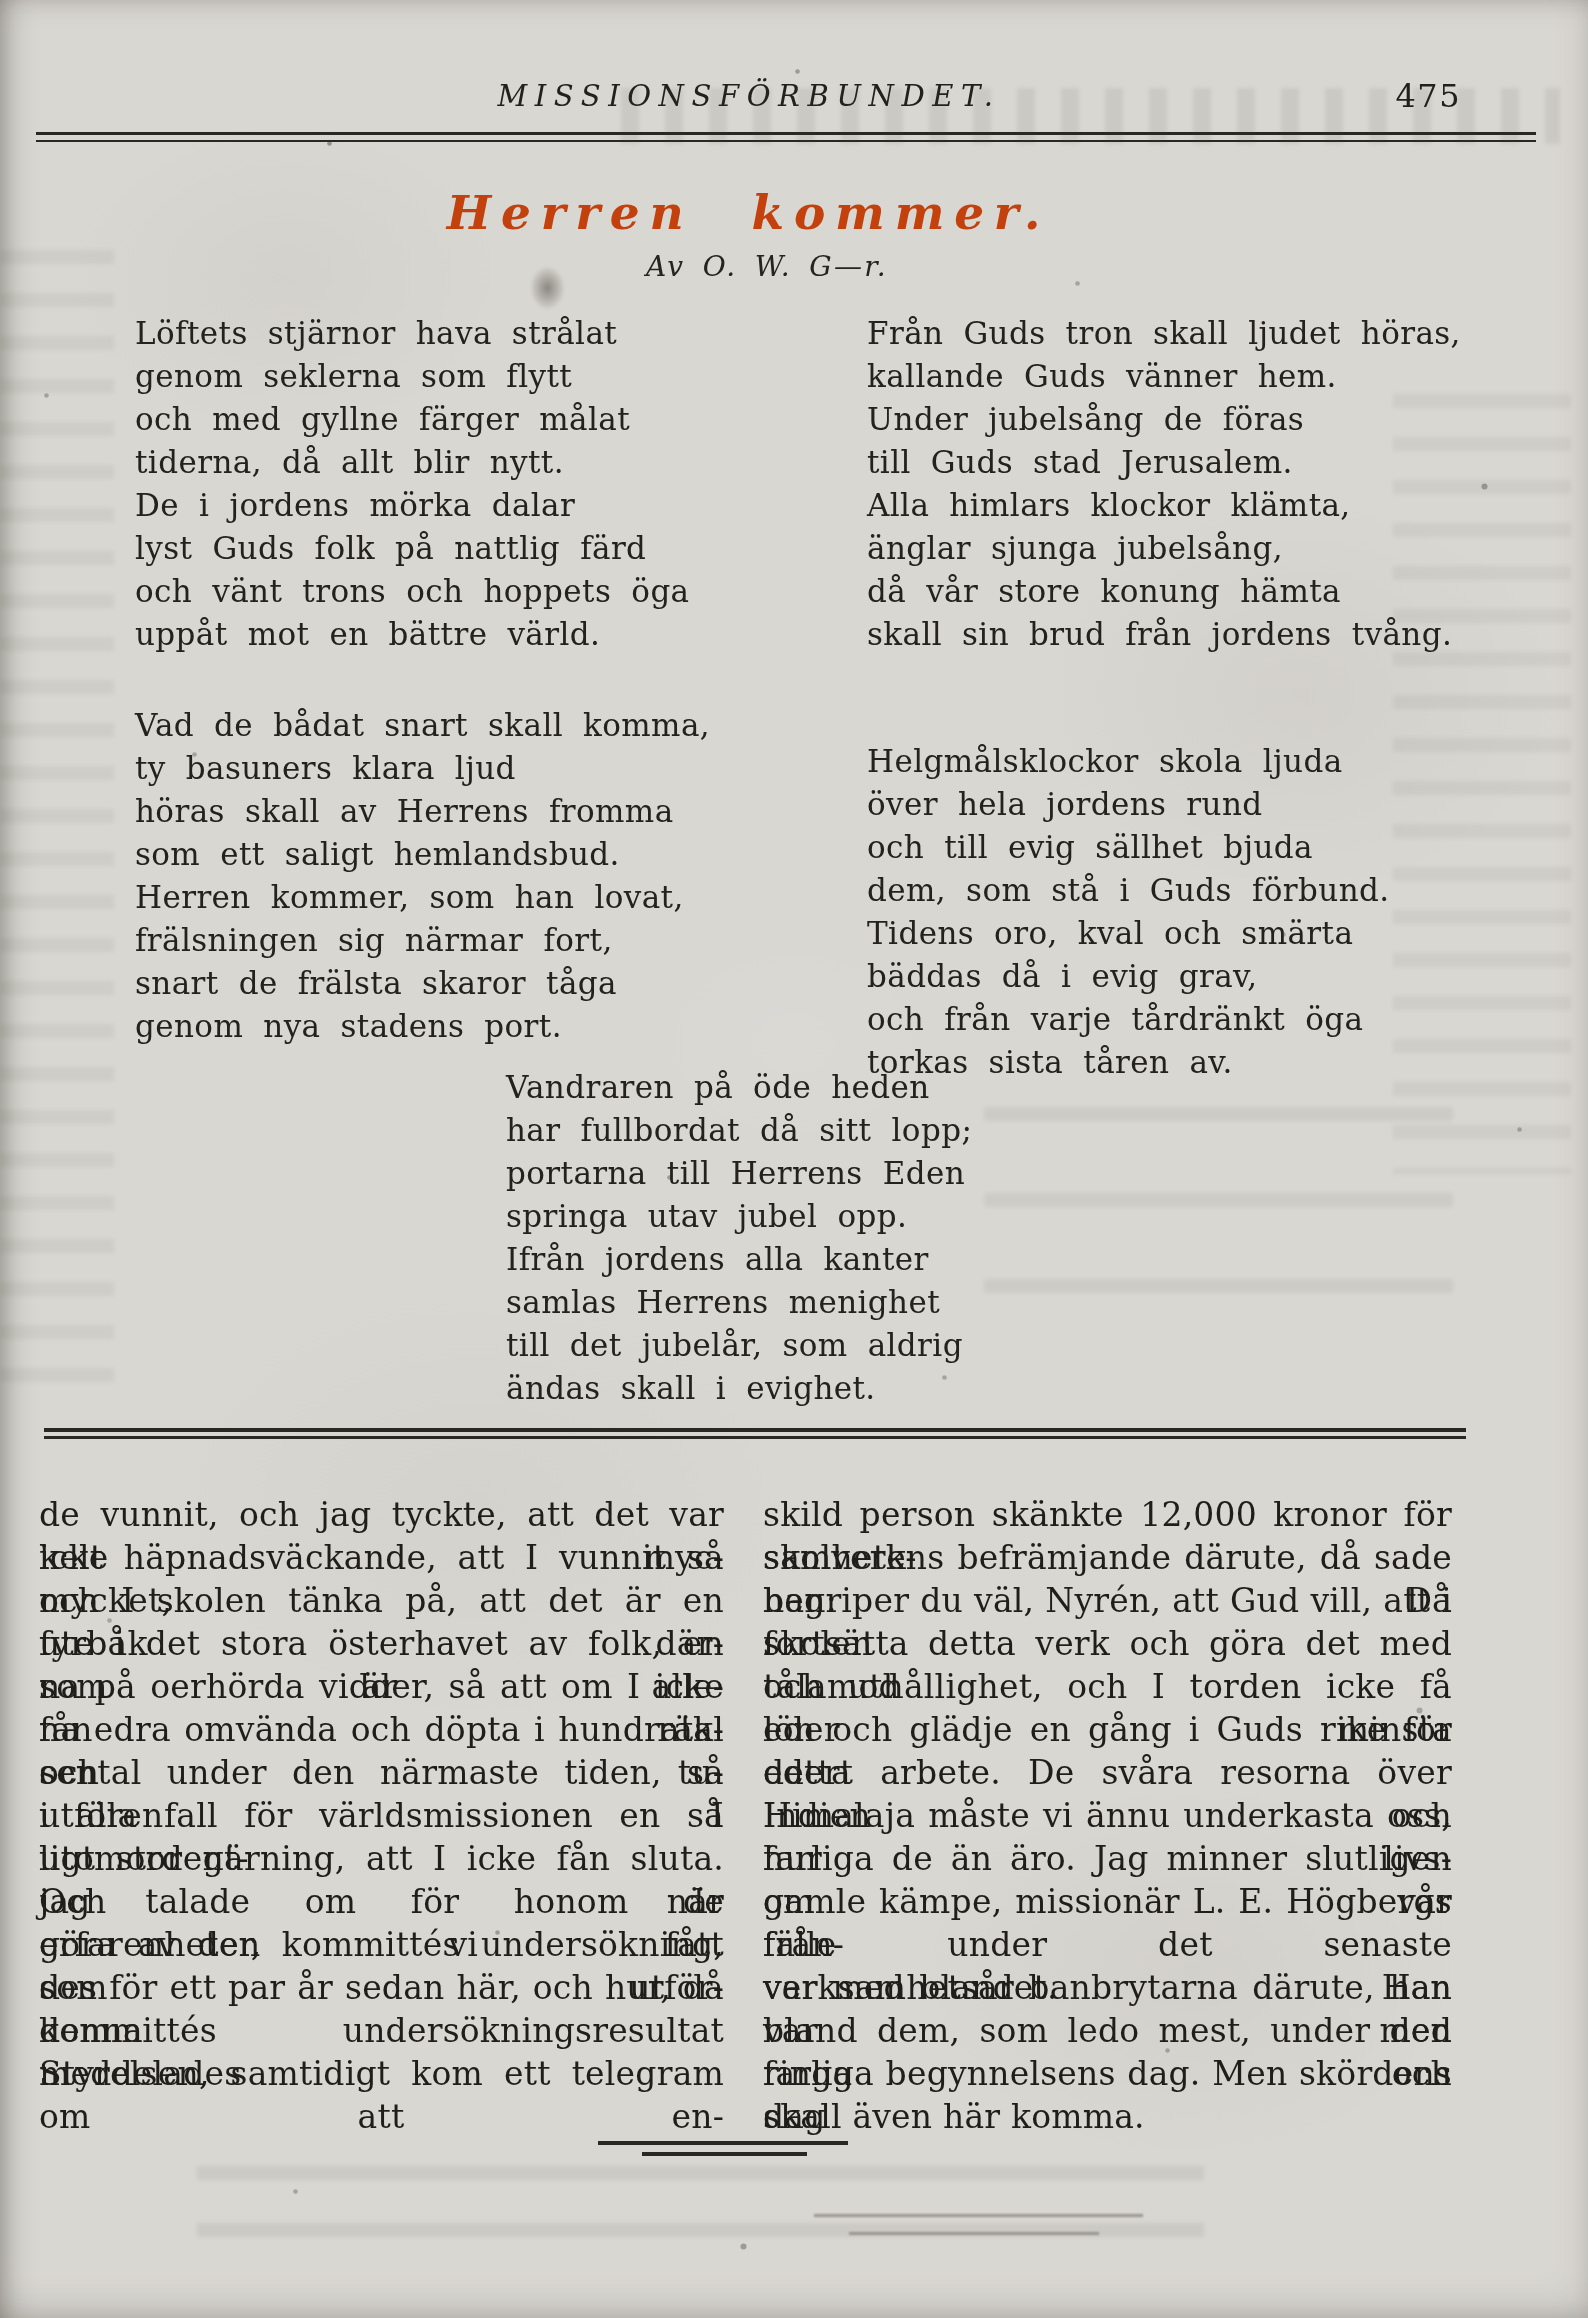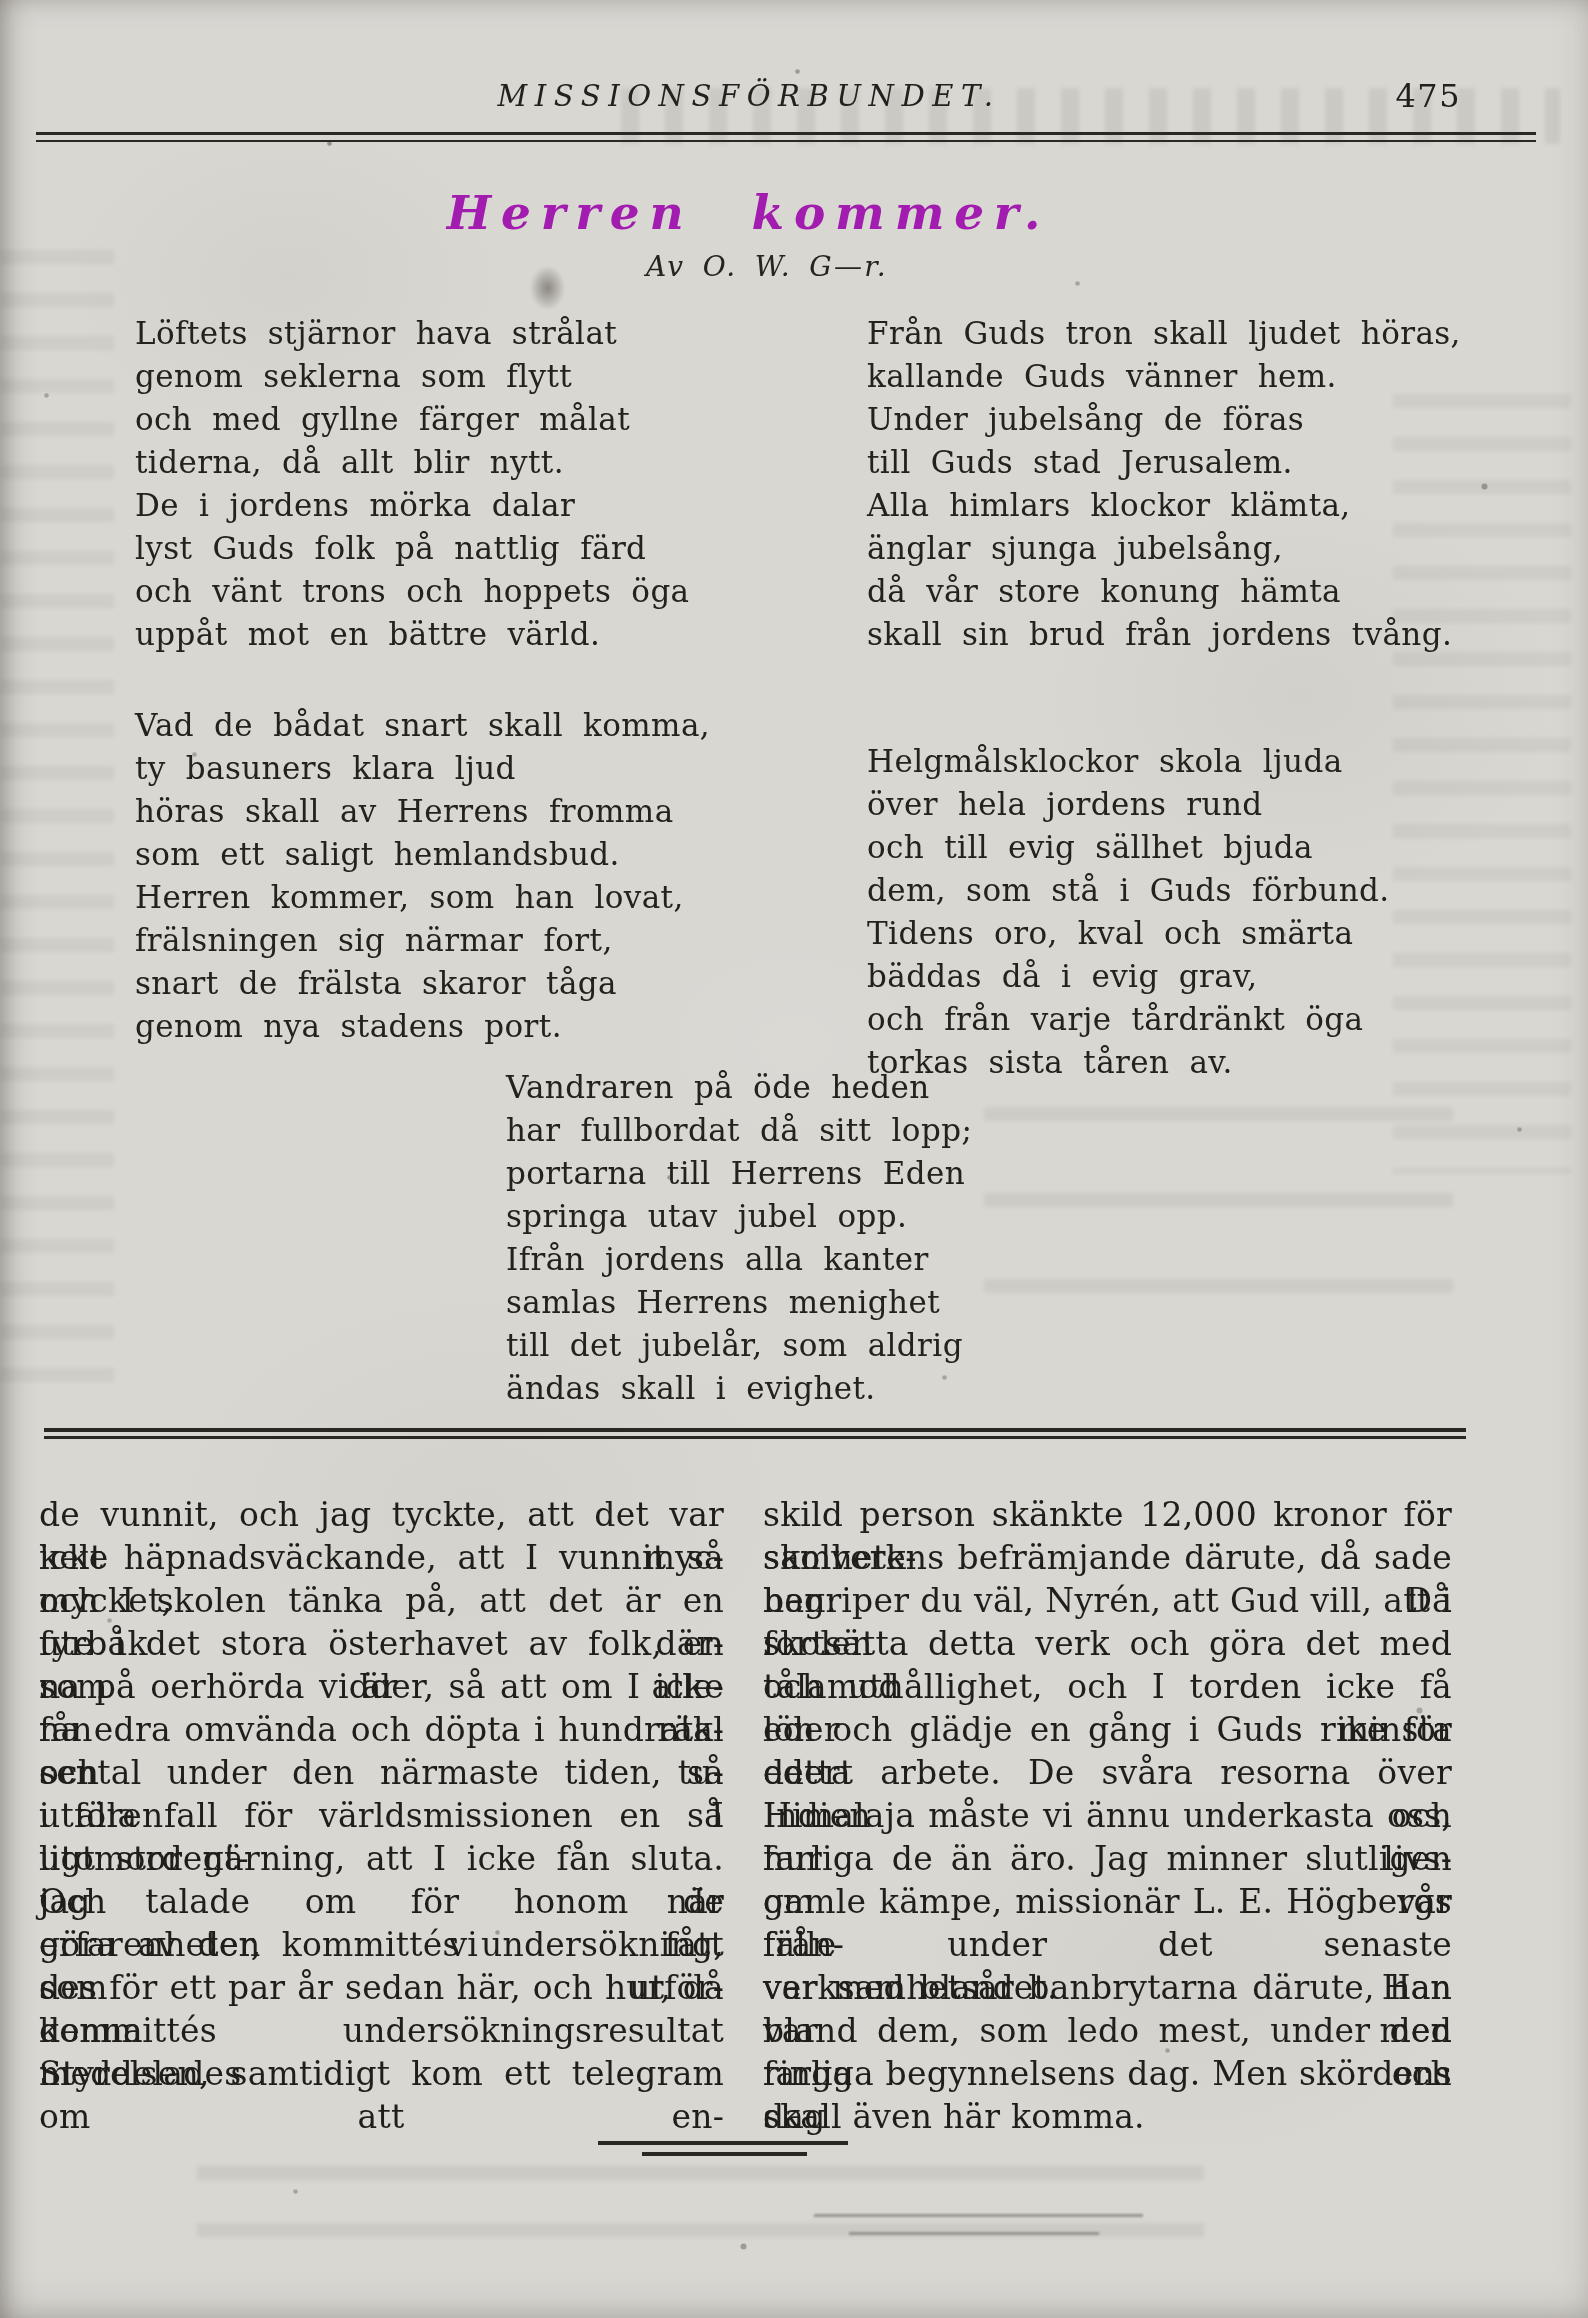--- a/index.html
+++ b/index.html
@@ -38,21 +38,21 @@
   .drule .l1,.drule .l2{position:absolute;left:0;right:0;background:#2a2823;}
   .drule .l1{top:0;height:3px;}
   .drule .l2{top:7.6px;height:2.3px;}
   .rule-top{top:132px;left:36px;width:1500px;}
   .rule-mid{top:1428px;left:44px;width:1422px;}
   .rule-mid .l1{height:3.8px;} .rule-mid .l2{height:3px;top:8.3px;}
   
   .title{
     top:185px;left:0;right:0;text-align:center;padding-right:91px;
     font-size:47px;font-weight:bold;font-style:italic;
-    letter-spacing:9.8px;word-spacing:32px;color:#a21caf;
+    letter-spacing:9.8px;word-spacing:32px;color:#c2410c;
   }
   .byline{
     top:250px;left:0;right:0;text-align:center;padding-right:54px;
     font-size:28px;font-style:italic;letter-spacing:2.3px;word-spacing:6px;color:#26241f;
   }
   .blob{
     top:266px;left:530px;width:35px;height:44px;border-radius:50% 60% 55% 45%;
     background:radial-gradient(closest-side, rgba(74,70,62,.55), rgba(74,70,62,.15) 75%, transparent);
     filter:blur(0.8px);
   }

